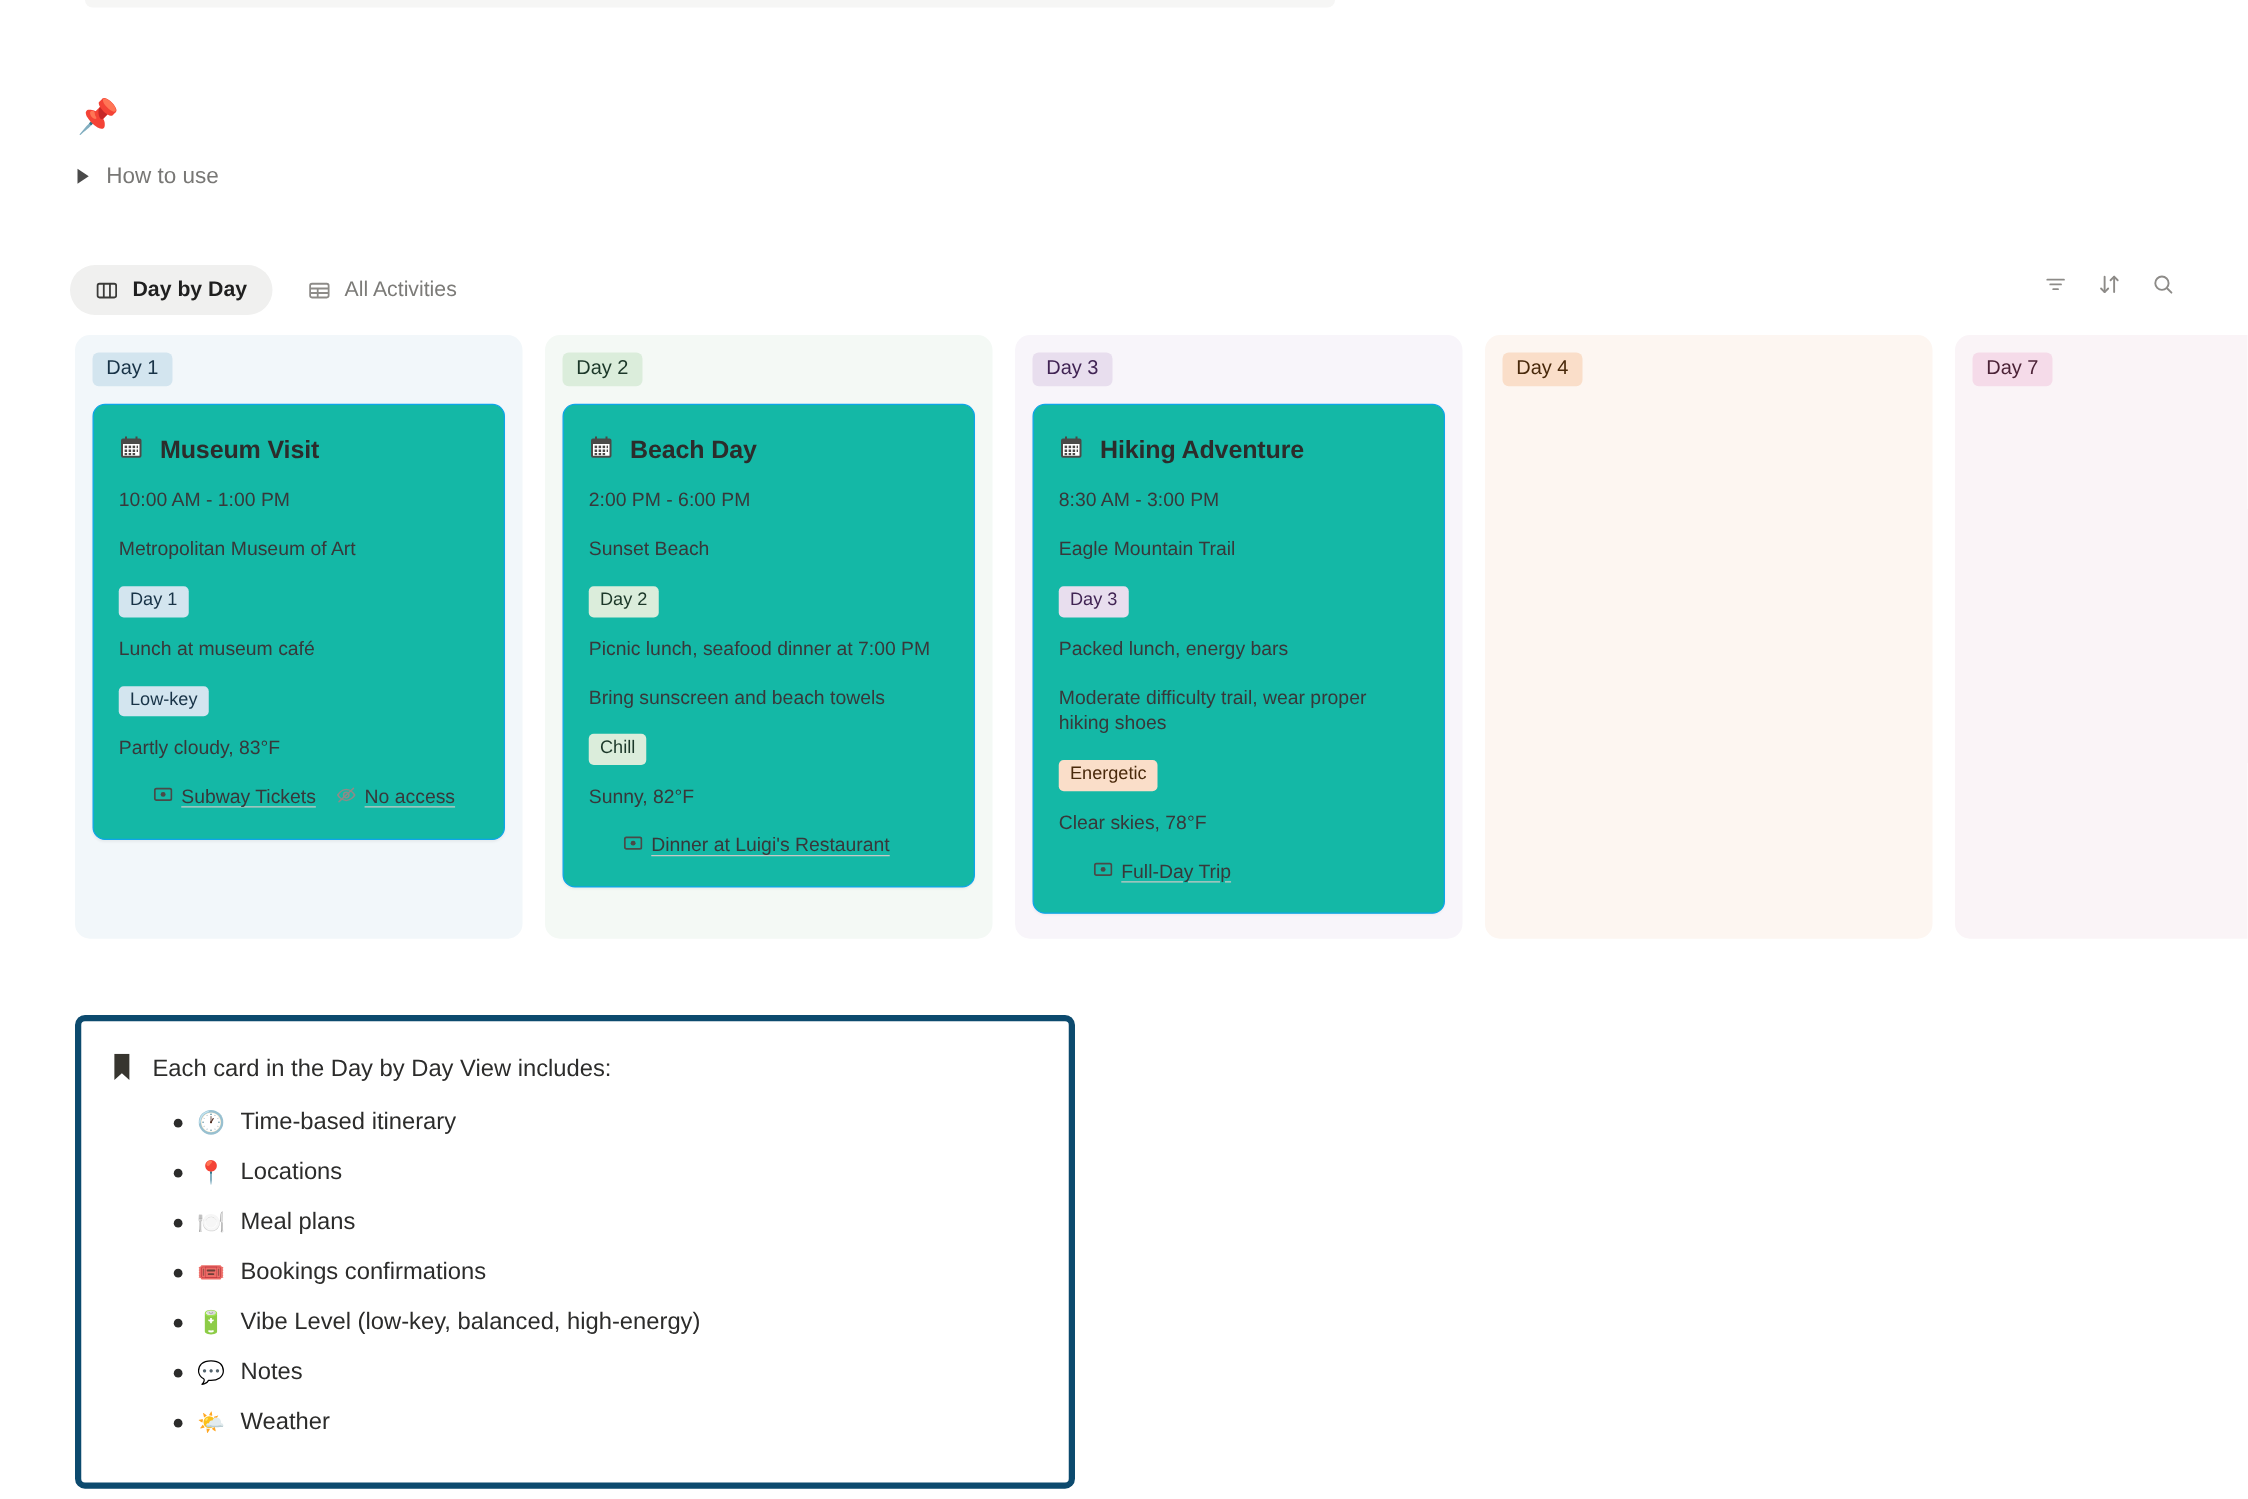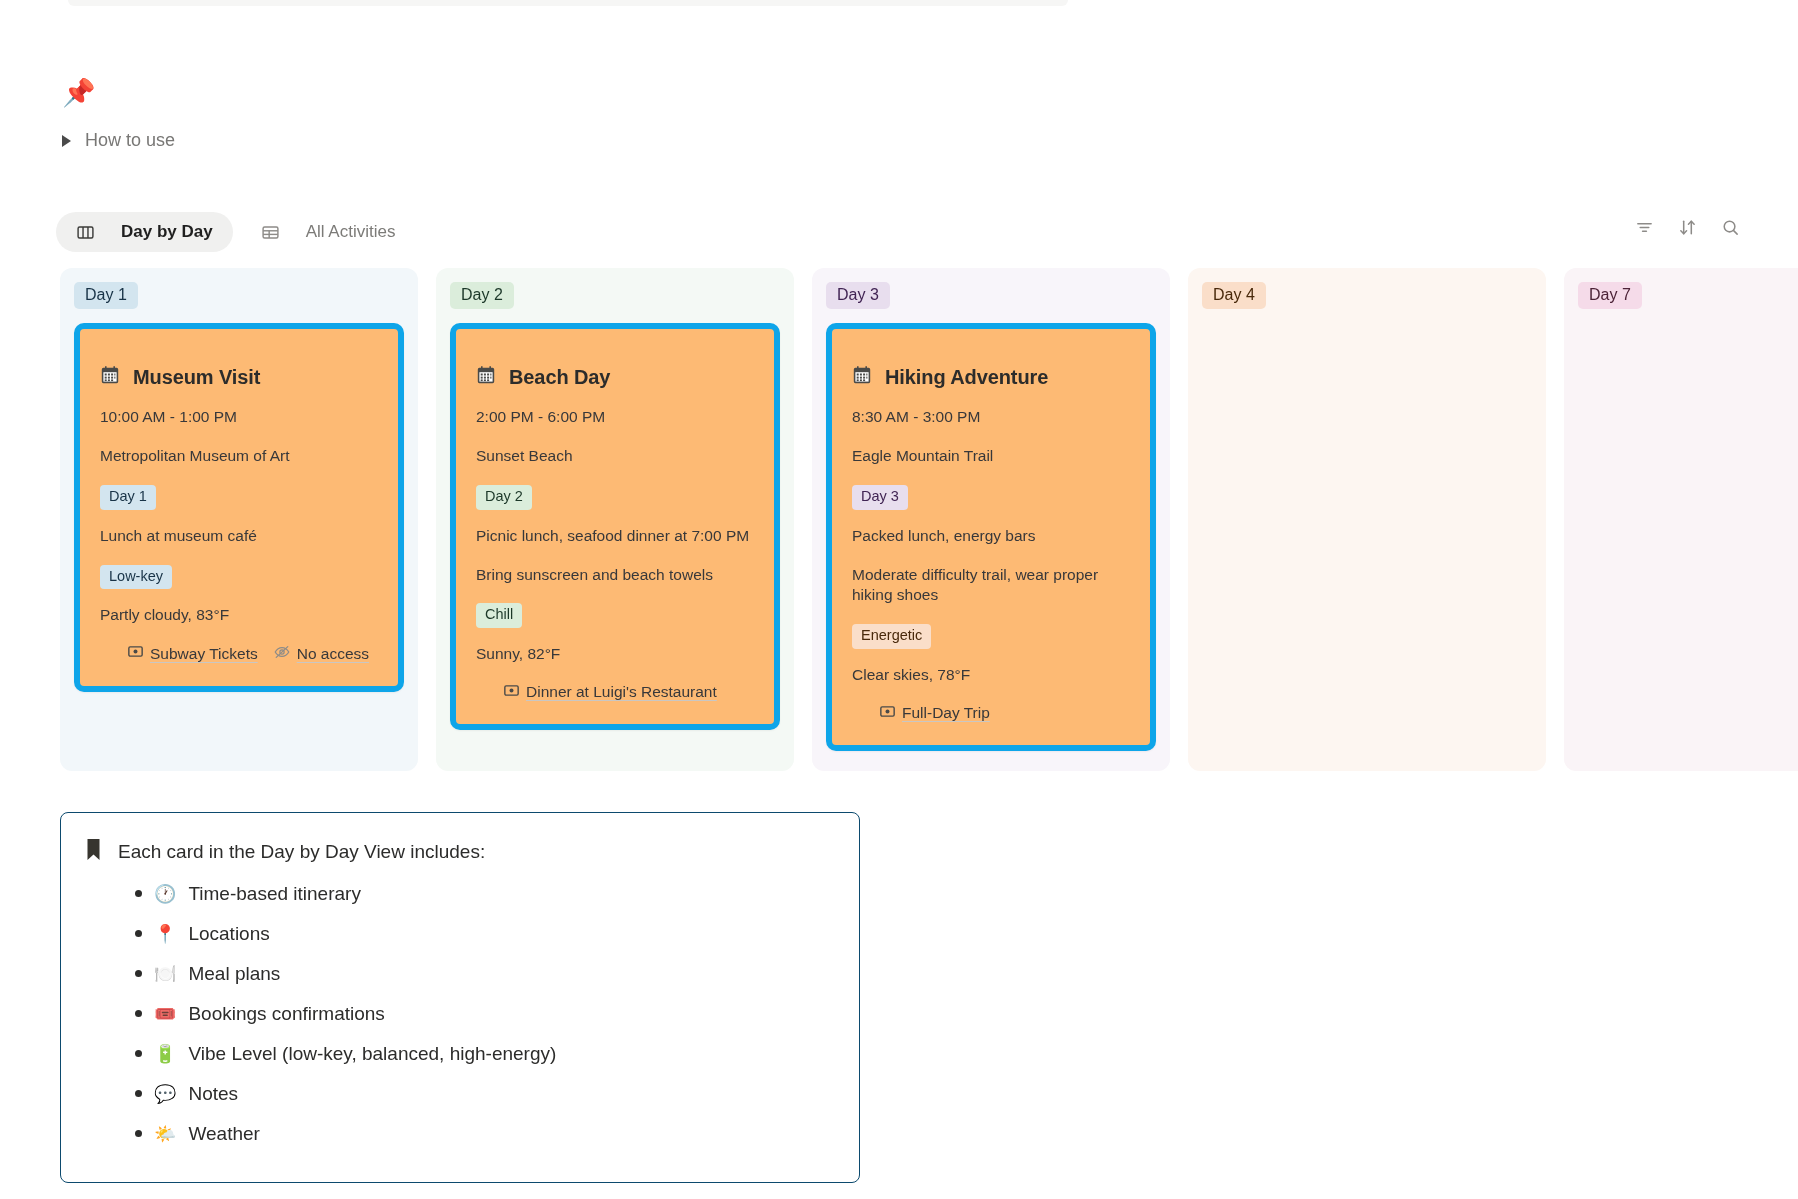--- a/index.html
+++ b/index.html
@@ -42,21 +42,21 @@
     border-bottom: 6px solid transparent;
   }
   .toggle-label { font-size: 18px; color: #787775; }
 
   
   .tabbar {
     position: absolute; left: 56px; top: 212px;
     display: flex; align-items: center; gap: 8px;
   }
   .tab {
-    display: flex; align-items: center; gap: 26px;
+    display: flex; align-items: center; gap: 11px;
     padding: 10px 20px; border-radius: 22px;
     font-size: 17px; color: #7c7b78; cursor: pointer;
     white-space: nowrap;
   }
   .tab.active { background: #f0f0ef; color: #1f1f1f; font-weight: 600; }
   .tab svg { display:block; }
 
   
   .toolbar {
     position: absolute; right: 58px; top: 218px;
@@ -77,24 +77,24 @@
   }
   .col-head { margin-bottom: 14px; }
   .chip {
     display: inline-block;
     padding: 4px 11px 5px 11px;
     border-radius: 5px;
     font-size: 16px; line-height: 1.15;
   }
 
   .card {
-    background: #fdba74;
-    border: 6px solid #0ea5e9;
+    background: #14b8a6;
+    border: 1px solid #0ea5e9;
     border-radius: 10px;
-    padding: 36px 20px 22px 20px;
+    padding: 24px 20px 22px 20px;
     box-shadow: 0 1px 2px rgba(15,15,15,0.05);
   }
   .card-title-row {
     display: flex; align-items: center; gap: 13px;
     margin-bottom: 18px;
   }
   .card-title {
     font-size: 20px; font-weight: 600; color: #2c2c2b; letter-spacing: -0.1px;
   }
   .field { font-size: 15.5px; color: #38383a; margin-bottom: 18px; line-height: 1.35; }
@@ -116,21 +116,21 @@
     cursor: pointer;
   }
   .link-item .lbl { text-decoration: underline; text-underline-offset: 3px;
                     text-decoration-color: #c9c7c4; }
 
   
   .callout {
     position: absolute; left: 60px; top: 812px;
     width: 800px;
     background: #ffffff;
-    border: 1px solid #0c4a6e;
+    border: 5px solid #0c4a6e;
     border-radius: 8px;
     padding: 26px 30px 28px 24px;
   }
   .callout-head {
     display: flex; align-items: flex-start; gap: 16px;
     margin-bottom: 8px;
   }
   .callout-title { font-size: 19px; color: #2c2c2b; line-height: 1.4; }
   .callout-list { list-style: none; margin: 0; padding: 0 0 0 50px; }
   .callout-list li {

